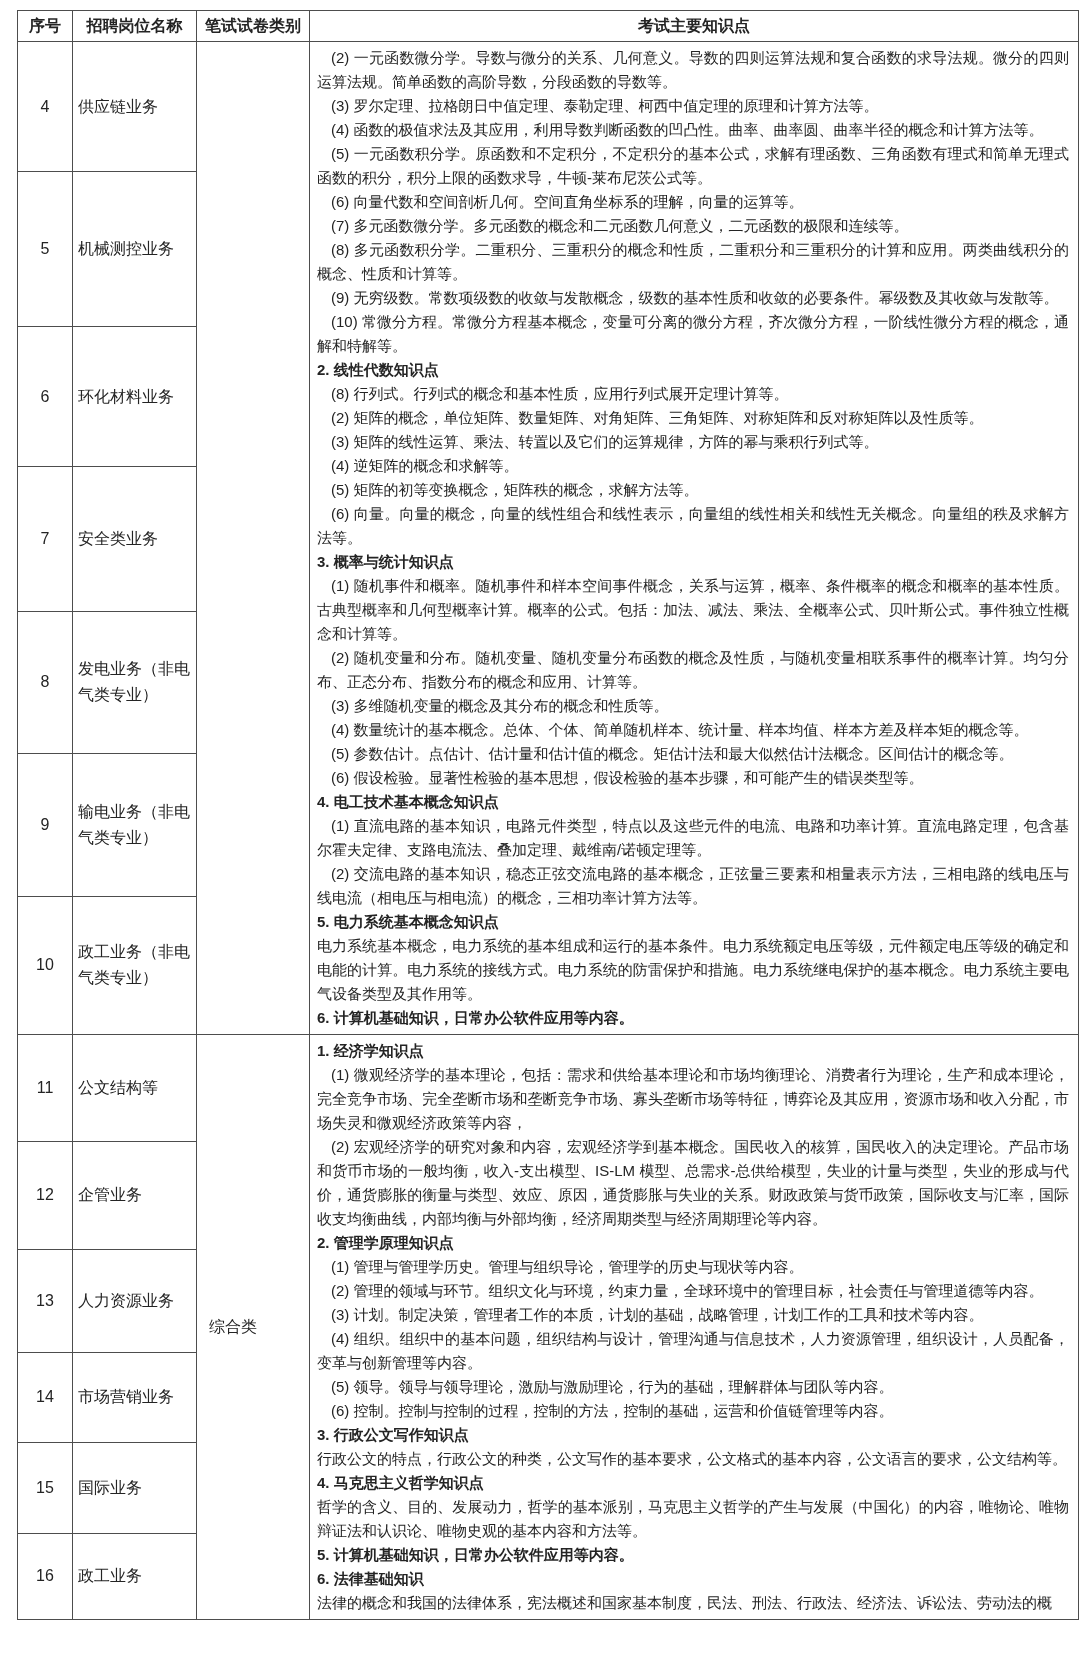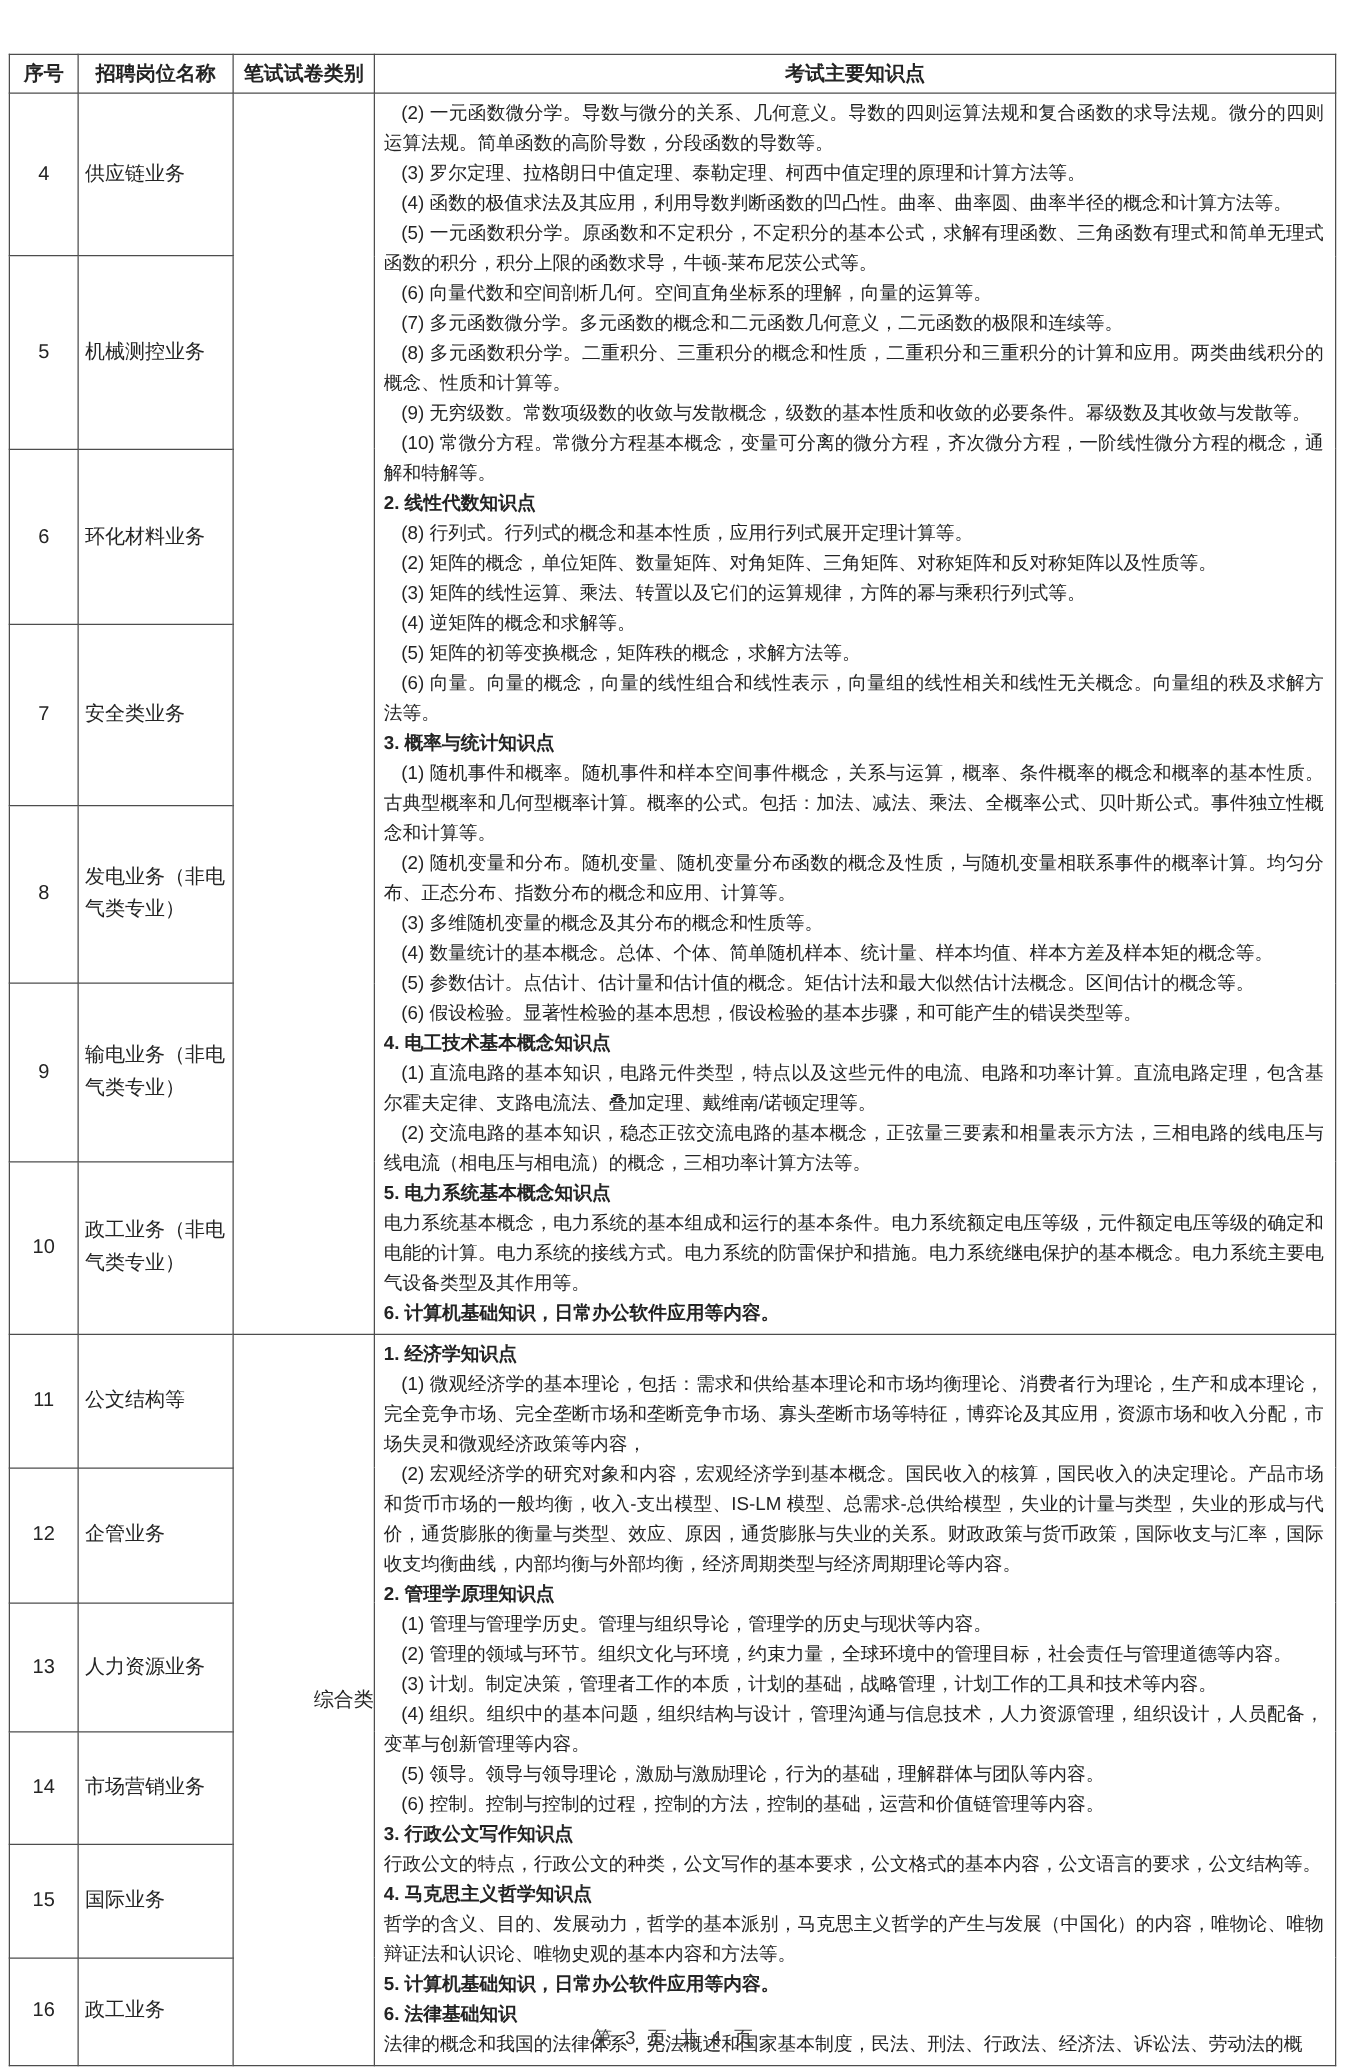--- a/index.html
+++ b/index.html
@@ -7,26 +7,25 @@
     position: relative;
     width: 1080px;
     height: 1655px;
     background: #ffffff;
     font-family: "Liberation Sans", sans-serif;
     color: #242424;
     overflow: hidden;
   }
   table.exam-table {
     position: absolute;
-    left: 7px;
+    left: 17px;
     top: 10px;
     width: 1062px;
     border-collapse: collapse;
     table-layout: fixed;
-    margin-top: 33px;
   }
   table.exam-table th, table.exam-table td {
     border: 1px solid #4d4d4d;
     box-sizing: border-box;
   }
   thead th {
     height: 31px;
     font-size: 16px;
     font-weight: bold;
     text-align: center;
@@ -40,24 +39,24 @@
     padding: 0;
   }
   td.name-cell {
     text-align: left;
     vertical-align: middle;
     font-size: 16px;
     line-height: 26px;
     padding: 0 5px;
   }
   td.paper-cell {
-    text-align: right;
-    vertical-align: middle;
-    font-size: 16px;
-    padding: 0;
+    text-align: left;
+    vertical-align: middle;
+    font-size: 16px;
+    padding: 12px;
   }
   td.knowledge-cell {
     vertical-align: top;
     padding: 4px 9px 4px 7px;
     font-size: 15px;
     line-height: 24px;
     text-align: justify;
   }
   td.knowledge-cell p { margin: 0; }
   td.knowledge-cell p.item { text-indent: 14px; }
@@ -193,16 +192,13 @@
           <td class="serial-cell">15</td>
           <td class="name-cell">国际业务</td>
         </tr>
         <tr style="height: 84px;">
           <td class="serial-cell">16</td>
           <td class="name-cell">政工业务</td>
         </tr>
       </tbody>
   </table>
 
-  <div class="footer">
-    <span>第 3 页 共 4 页</span>
-  </div>
 </div>
 
 </body></html>

